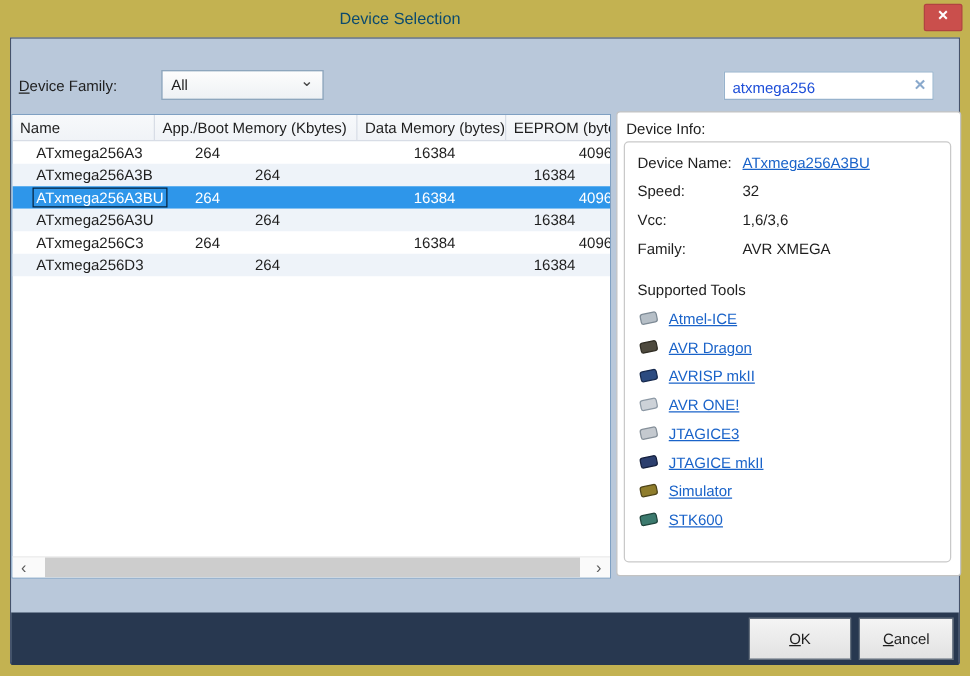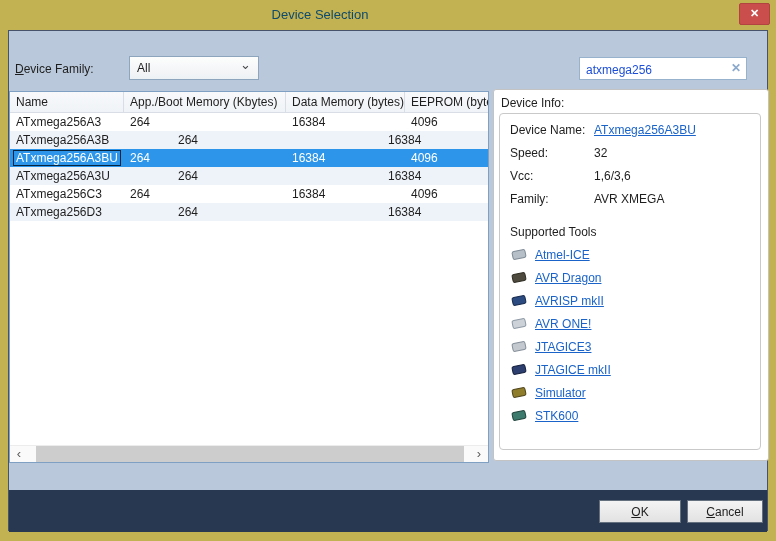--- a/index.html
+++ b/index.html
@@ -35,21 +35,21 @@
   .table{position:absolute;left:0px;top:60px;width:480px;height:372px;box-sizing:border-box;
     background:#fff;border:1px solid #7fa0c2;overflow:hidden;}
   .thead{display:flex;height:21px;background:linear-gradient(#f7f9fb,#f0f3f7);
     border-bottom:1px solid #d8dde6;box-sizing:border-box;}
   .th{box-sizing:border-box;border-right:1px solid #d8dde6;padding-left:6px;
     line-height:20px;white-space:nowrap;overflow:hidden;flex-shrink:0;}
   .c0{width:114px;} .c1{width:162px;} .c2{width:119px;} .c3{width:120px;}
   .trow{display:flex;height:18px;line-height:18px;}
   .trow.alt{background:#eef3f9;gap:48px;}
   .trow.selected{background:#2e96ea;color:#fff;}
-  .cell{box-sizing:border-box;padding-left:6px;white-space:nowrap;overflow:hidden;flex-shrink:0;}
+  .cell{box-sizing:border-box;padding-left:6px;white-space:nowrap;overflow:hidden;flex-shrink:0;margin-left:13px;}
   .focusrect{display:inline-block;border:1px solid #07243f;line-height:14px;
     padding:0 2px;margin-left:-3px;}
   
   .hscroll{position:absolute;left:0;bottom:0;width:478px;height:17px;background:#fafafa;
     border-top:1px solid #ececec;box-sizing:border-box;}
   .hs-arrow{position:absolute;top:0;width:18px;height:16px;text-align:center;line-height:15px;
     color:#5a5a5a;font-size:13px;}
   .hs-left{left:0;} .hs-right{right:0;}
   .hs-thumb{position:absolute;left:26px;right:24px;top:0;height:16px;background:#cdcdcd;}
   
@@ -62,21 +62,21 @@
   .field-label{width:84px;flex-shrink:0;}
   a.link{color:#1a63c9;text-decoration:underline;cursor:pointer;white-space:nowrap;}
   .datasheets-row{display:flex;align-items:center;margin-top:3px;}
   .datasheets-row svg{margin-right:7px;}
   .tools-title{margin:19px 0 4px 0;}
   .tool-row{display:flex;align-items:center;height:23px;}
   .tool-row svg{margin-right:7px;flex-shrink:0;}
   
   .footer{position:relative;width:100%;height:42px;background:#283850;
     display:flex;justify-content:flex-end;align-items:center;box-sizing:border-box;padding-right:4px;}
-  .btn{height:23px;box-sizing:border-box;background:linear-gradient(#f4f4f4,#e2e2e2);
+  .btn{height:34px;box-sizing:border-box;background:linear-gradient(#f4f4f4,#e2e2e2);
     border:1px solid #65707e;font-family:"Liberation Sans",sans-serif;font-size:12px;color:#1e1e1e;
     text-align:center;line-height:21px;}
   .btn-ok{width:82px;margin-right:6px;}
   .btn-cancel{width:76px;}
   u{text-decoration:underline;}
 </style>
 </head>
 <body>
 
 <div class="titlebar">

